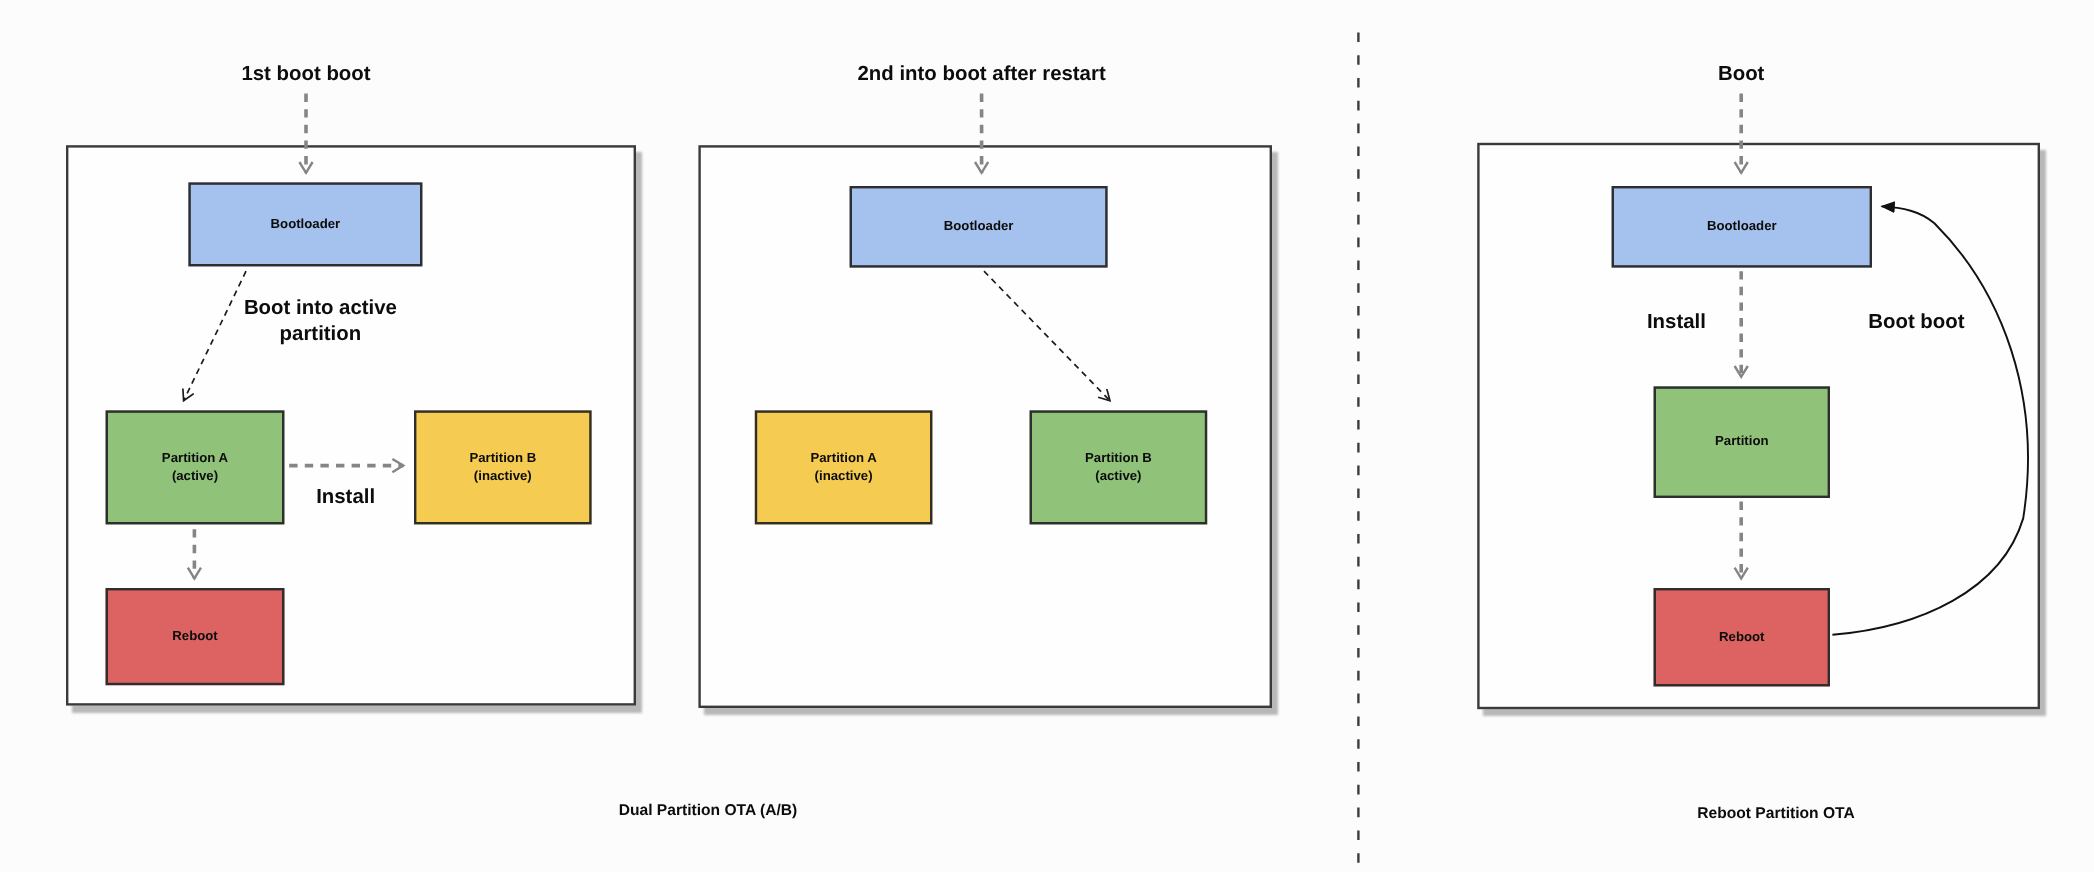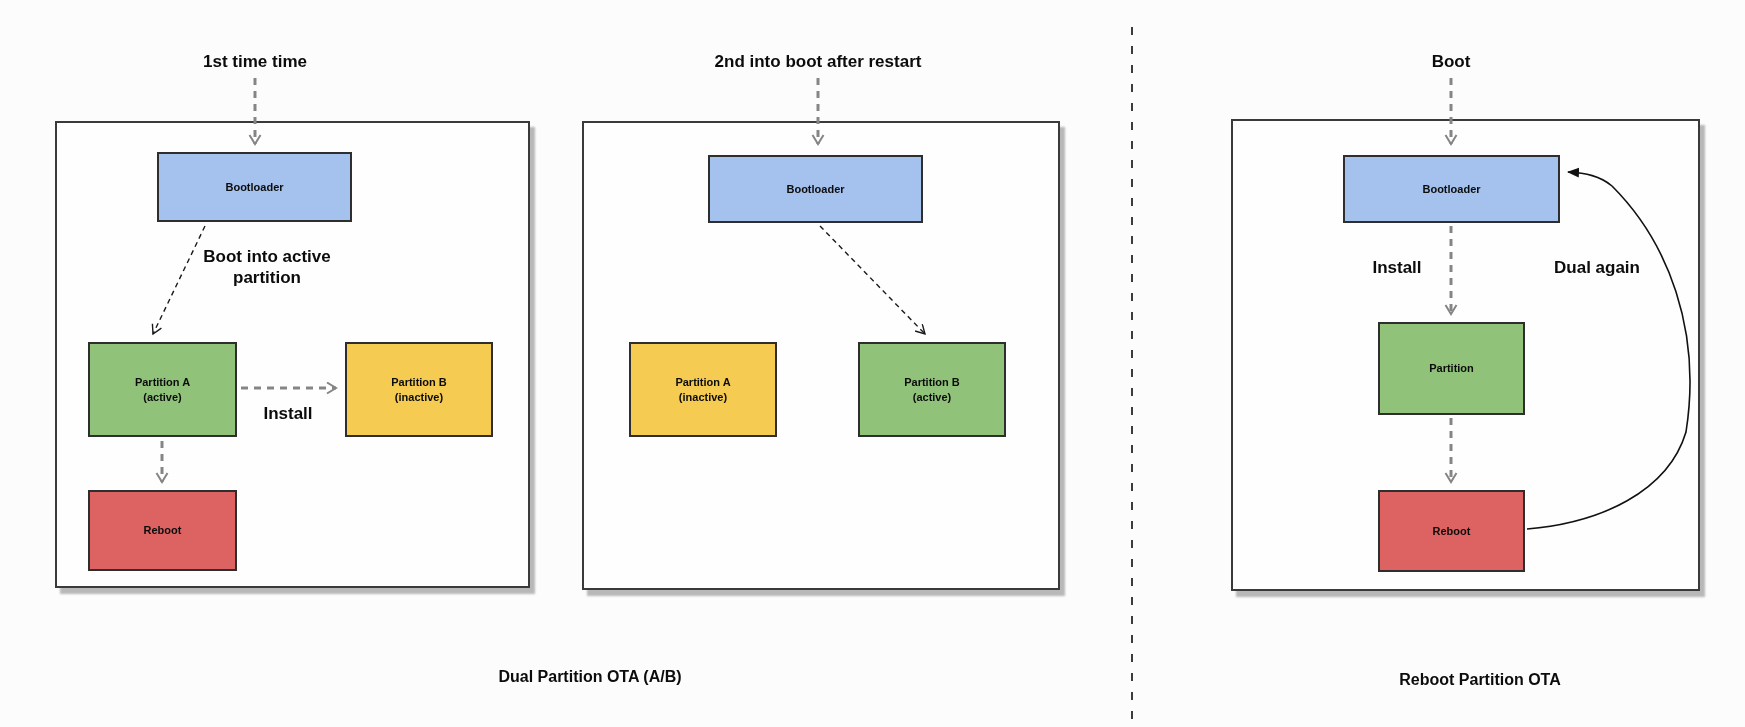--- a/index.html
+++ b/index.html
@@ -14,21 +14,21 @@
   .node{
     position:absolute;border:2px solid #2e2e2e;box-sizing:border-box;
     display:flex;align-items:center;justify-content:center;text-align:center;
     font-weight:bold;font-size:11px;line-height:1.28;white-space:pre-line;
     z-index:3;
   }
   .flabel{
     position:absolute;transform:translateX(-50%);text-align:center;
     font-weight:bold;font-size:17px;line-height:1.22;white-space:pre-line;z-index:4;
   }
-  .caption{font-size:16px;}
+  .caption{font-size:13px;}
   #arrows{position:absolute;left:0;top:0;z-index:2;pointer-events:none;}
 </style>
 </head>
 <body>
 
 <div id="canvas">
 
   <div class="panel" style="left:55px;top:121px;width:475px;height:467px;"></div>
   <div class="panel" style="left:582px;top:121px;width:478px;height:469px;"></div>
   <div class="panel" style="left:1231px;top:119px;width:469px;height:472px;"></div>
@@ -72,27 +72,27 @@
   <div class="node" style="left: 708px; top: 155px; width: 215px; height: 68px; background: rgb(165, 194, 238);">Bootloader</div>
   <div class="node" style="left: 629px; top: 342px; width: 148px; height: 95px; background: rgb(246, 203, 82);">Partition A
 (inactive)</div>
   <div class="node" style="left: 858px; top: 342px; width: 148px; height: 95px; background: rgb(144, 194, 122);">Partition B
 (active)</div>
 
   <div class="node" style="left: 1343px; top: 155px; width: 217px; height: 68px; background: rgb(165, 194, 238);">Bootloader</div>
   <div class="node" style="left: 1378px; top: 322px; width: 147px; height: 93px; background: rgb(144, 194, 122);">Partition</div>
   <div class="node" style="left: 1378px; top: 490px; width: 147px; height: 82px; background: rgb(220, 99, 97);">Reboot</div>
 
-  <div class="flabel" style="left:255px;top:52px;">1st time time</div>
+  <div class="flabel" style="left:255px;top:52px;">1st boot boot</div>
   <div class="flabel" style="left:818px;top:52px;">2nd into boot after restart</div>
   <div class="flabel" style="left:1451px;top:52px;">Boot</div>
 
   <div class="flabel" style="left:267px;top:247px;">Boot into active
 partition</div>
   <div class="flabel" style="left:288px;top:404px;">Install</div>
 
   <div class="flabel" style="left:1397px;top:258px;">Install</div>
-  <div class="flabel" style="left:1597px;top:258px;">Dual again</div>
+  <div class="flabel" style="left:1597px;top:258px;">Boot boot</div>
 
   <div class="flabel caption" style="left:590px;top:667px;">Dual Partition OTA (A/B)</div>
   <div class="flabel caption" style="left:1480px;top:670px;">Reboot Partition OTA</div>
 
 </div>
 
 </body></html>

